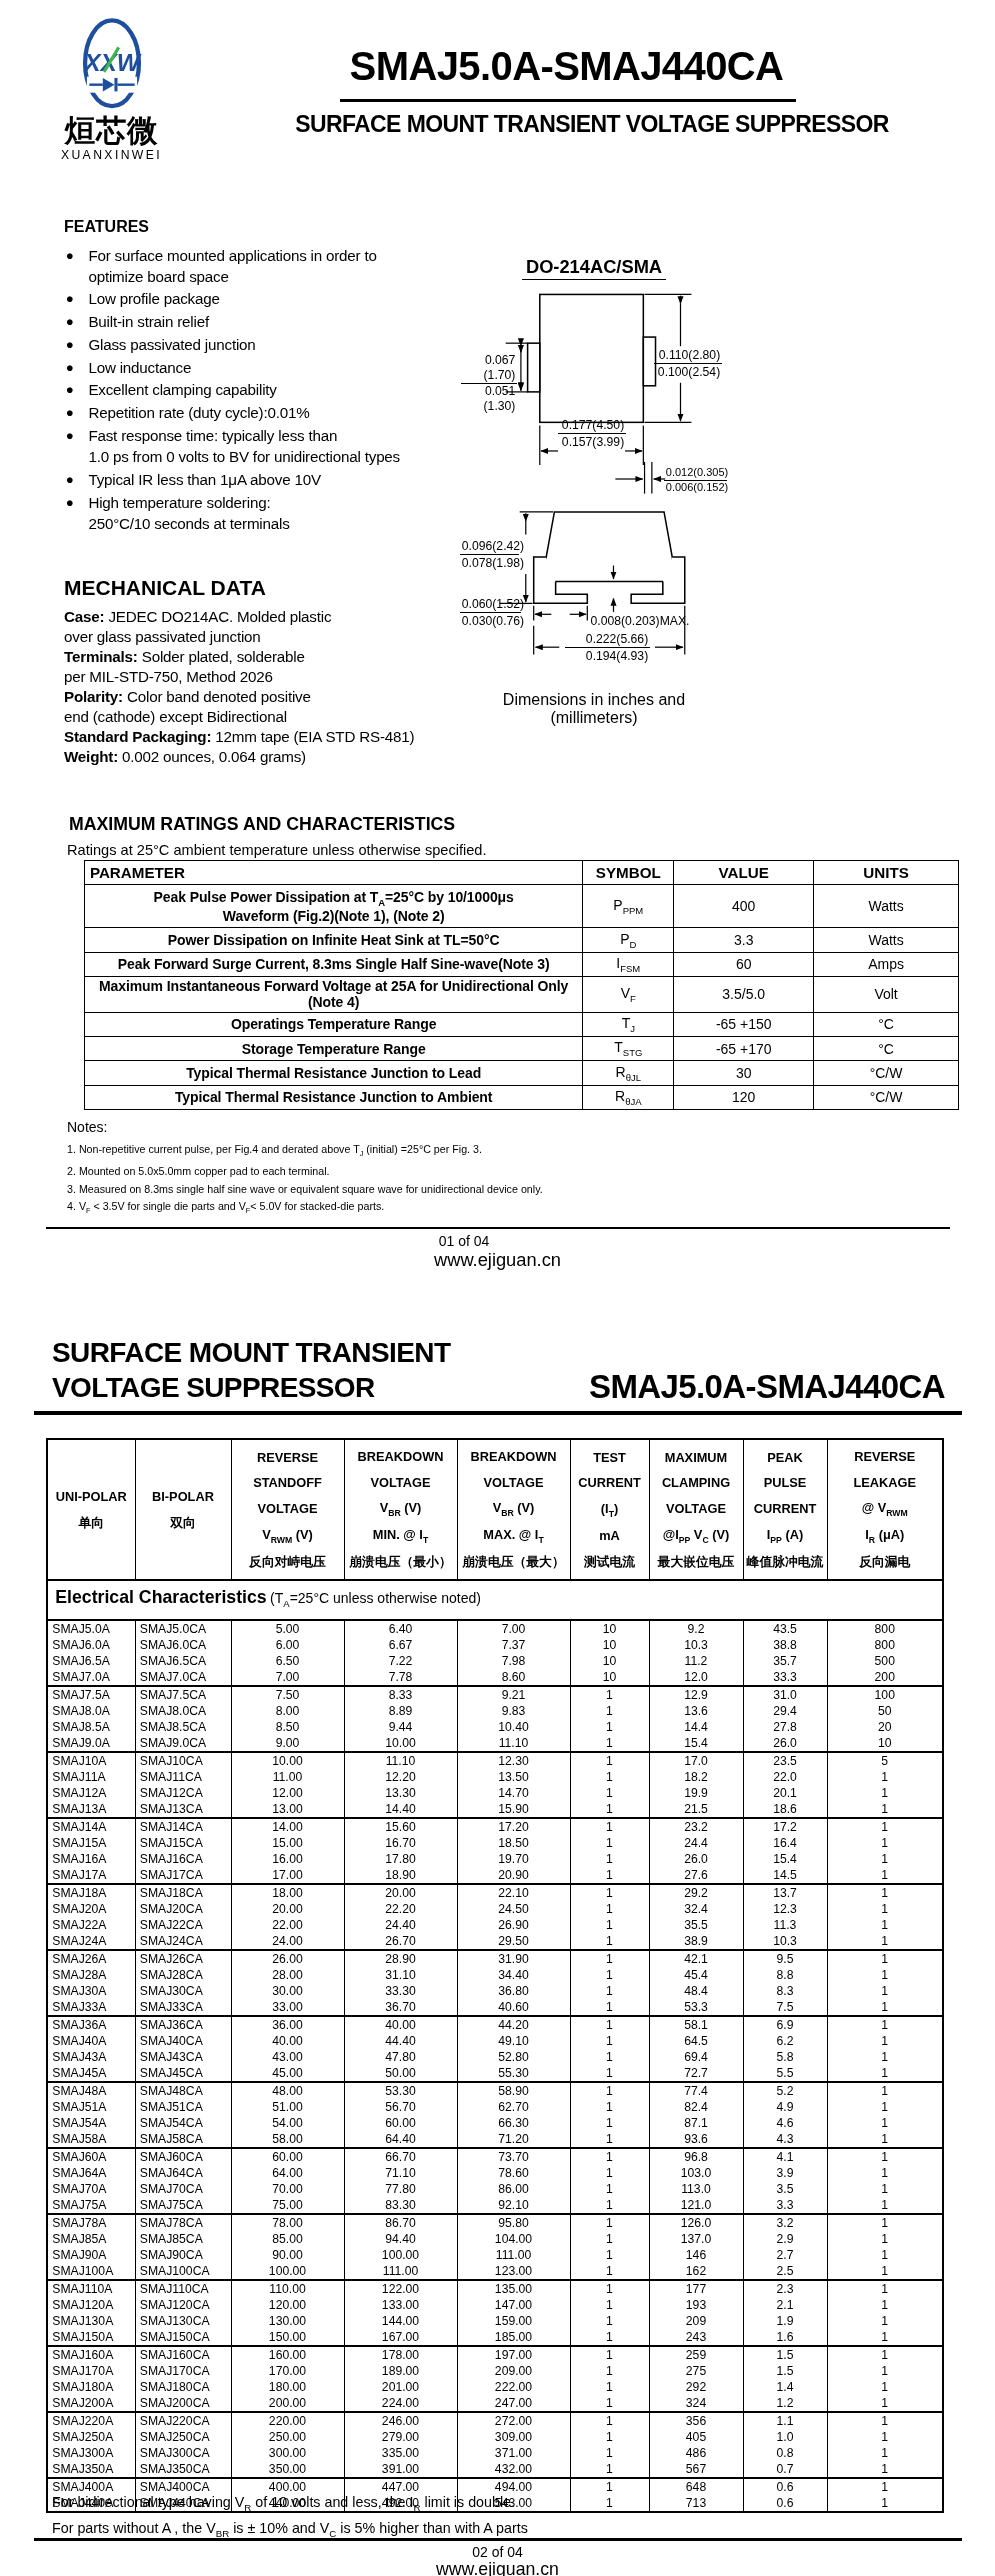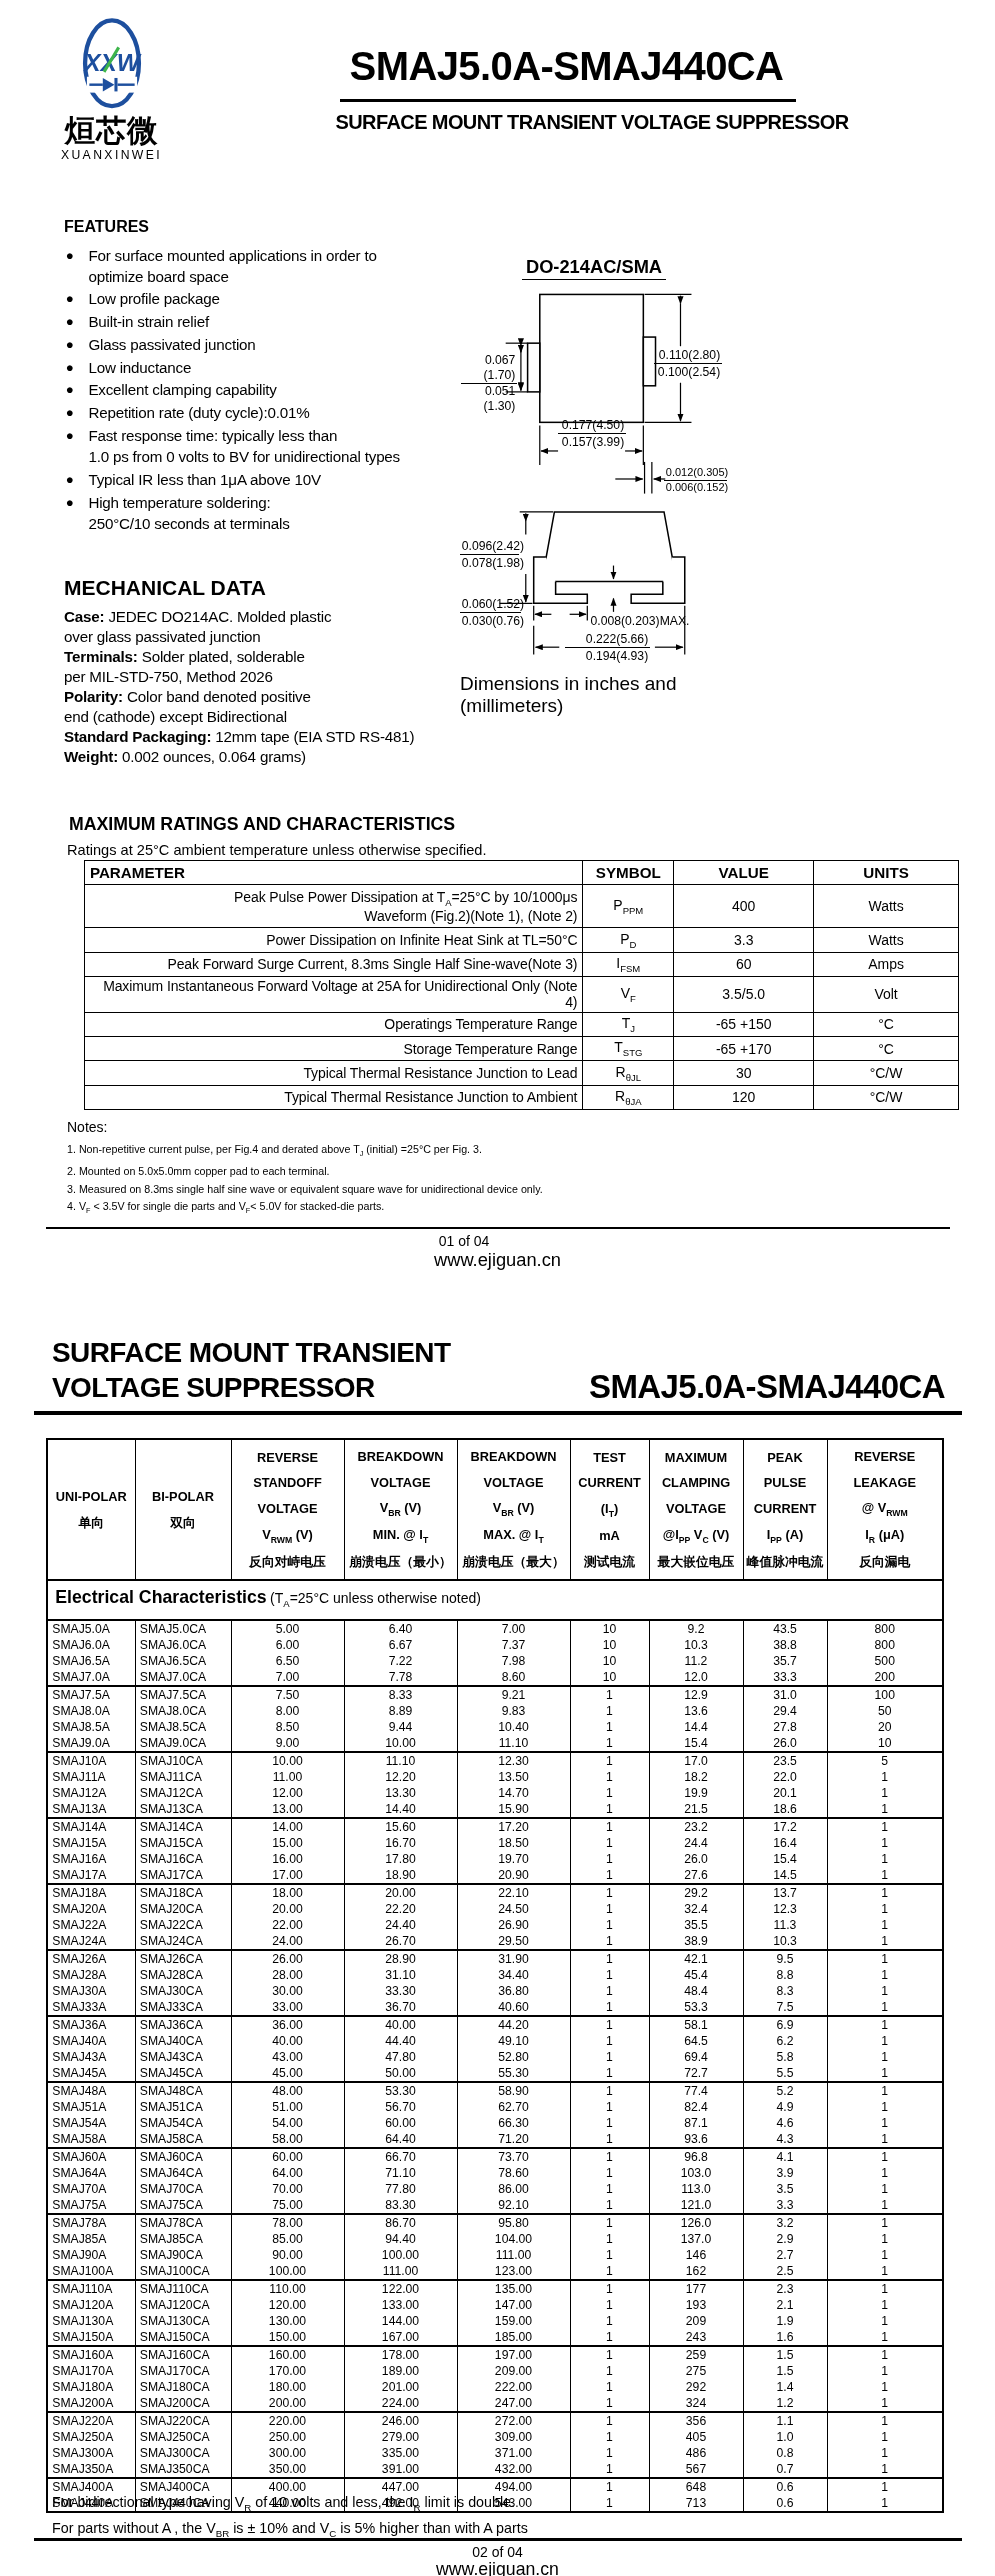--- a/index.html
+++ b/index.html
@@ -10,21 +10,21 @@
   sub { font-size:68%; }
 
   
   #logo { left:46px; top:18.3px; width:131px; text-align:center; }
   #logo .cn { font-size:30.5px; font-weight:bold; letter-spacing:0.6px; margin-top:1.2px; line-height:1.05; }
   #logo .en { font-size:12.2px; letter-spacing:2.4px; margin-top:1.8px; }
 
   
   #p1-title { left:338px; top:44px; width:457px; text-align:center; font-size:40px; font-weight:bold; letter-spacing:-0.6px; }
   #p1-underline { left:340px; top:99px; width:456px; border-top:3px solid #000; }
-  #p1-subtitle { left:232px; top:111px; width:720px; text-align:center; font-size:20px; font-weight:bold; letter-spacing:-0.6px; }
+  #p1-subtitle { left:232px; top:111px; width:720px; text-align:center; font-size:23px; font-weight:bold; letter-spacing:-0.6px; }
 
   
   #features { left:64px; top:218px; width:393px; }
   #features .hd { font-size:16px; font-weight:bold; margin-bottom:8.5px; }
   .feat { display:flex; font-size:15.2px; line-height:21px; letter-spacing:-0.2px; margin-top:1.8px; }
   .feat .blt { flex:0 0 24.4px; padding-left:1.8px; font-size:13.4px; }
 
   
   #mech { left:64px; top:576px; width:393px; }
   #mech .hd { font-size:21px; font-weight:bold; margin-bottom:7.3px; }
@@ -32,31 +32,31 @@
 
   
   #pkg-name { left:460px; top:256px; width:268px; text-align:center; font-size:18.3px; font-weight:bold; }
   #pkg-name span { border-bottom:1.8px solid #000; padding:0 3.7px 2.4px; }
   #top-view { left:460px; top:285px; width:268px; height:215px; }
   #side-view { left:460px; top:501px; width:268px; height:201px; }
   .dim { position:absolute; font-size:12.2px; line-height:1.2; text-align:right; }
   .dim .t { border-bottom:1.2px solid #000; padding:0 1.8px 0.6px; }
   .dim .bt { padding:0.6px 1.8px 0; }
   .dim1 { position:absolute; font-size:12.2px; }
-  #caption { position:absolute; left:0; top:172px; width:268px; text-align:left; font-size:19px; }
+  #caption { position:absolute; left:0; top:190px; width:268px; text-align:center; font-size:16px; }
 
   
   #ratings-h { left:69px; top:814px; font-size:17.7px; font-weight:bold; }
   #ratings-cond { left:67px; top:842px; font-size:14.6px; }
   #ratings-table { left:69px; top:860px; border-collapse:collapse; width:875px;margin-left:15px; }
   #ratings-table th, #ratings-table td { border:1.8px solid #000; padding:1.2px 4.9px; }
   #ratings-table th { font-size:15.2px; text-align:center; height:24.4px; }
   #ratings-table th.p { text-align:left; }
   #ratings-table td { font-size:14px; text-align:center; height:24.4px; }
-  #ratings-table td.p { text-align:right; letter-spacing:-0.1px; }
+  #ratings-table td.p { text-align:center; letter-spacing:-0.1px;font-weight:bold; }
   #ratings-table tr.tall td { height:43px; }
 
   
   #notes { left:67px; top:1119px; width:854px; }
   #notes .hd { font-size:14px; margin-bottom:6.1px; }
   .nline { font-size:10.7px; line-height:17.7px; }
 
   
   .rule { border-top:2.4px solid #000; }
   #p1-rule { left:46px; top:1227px; width:904px; }

